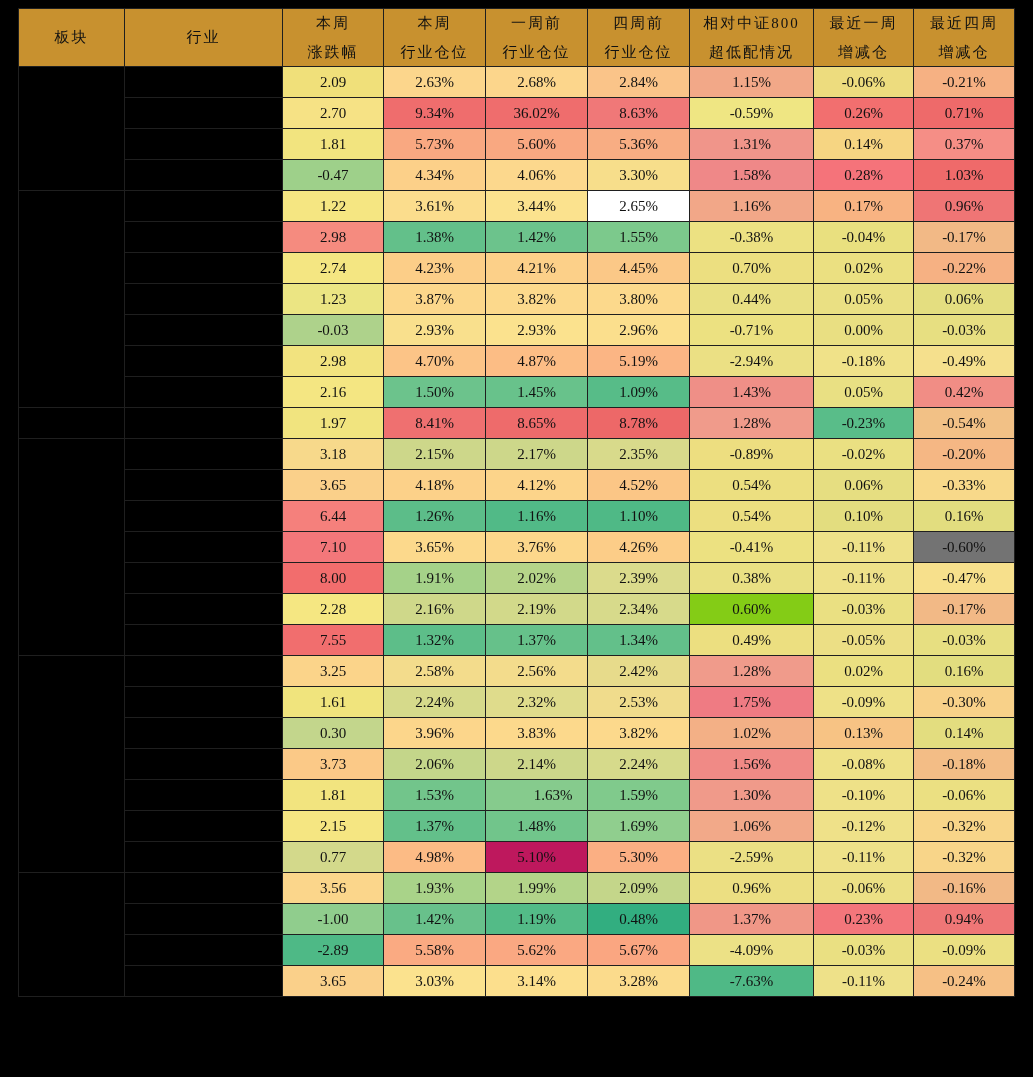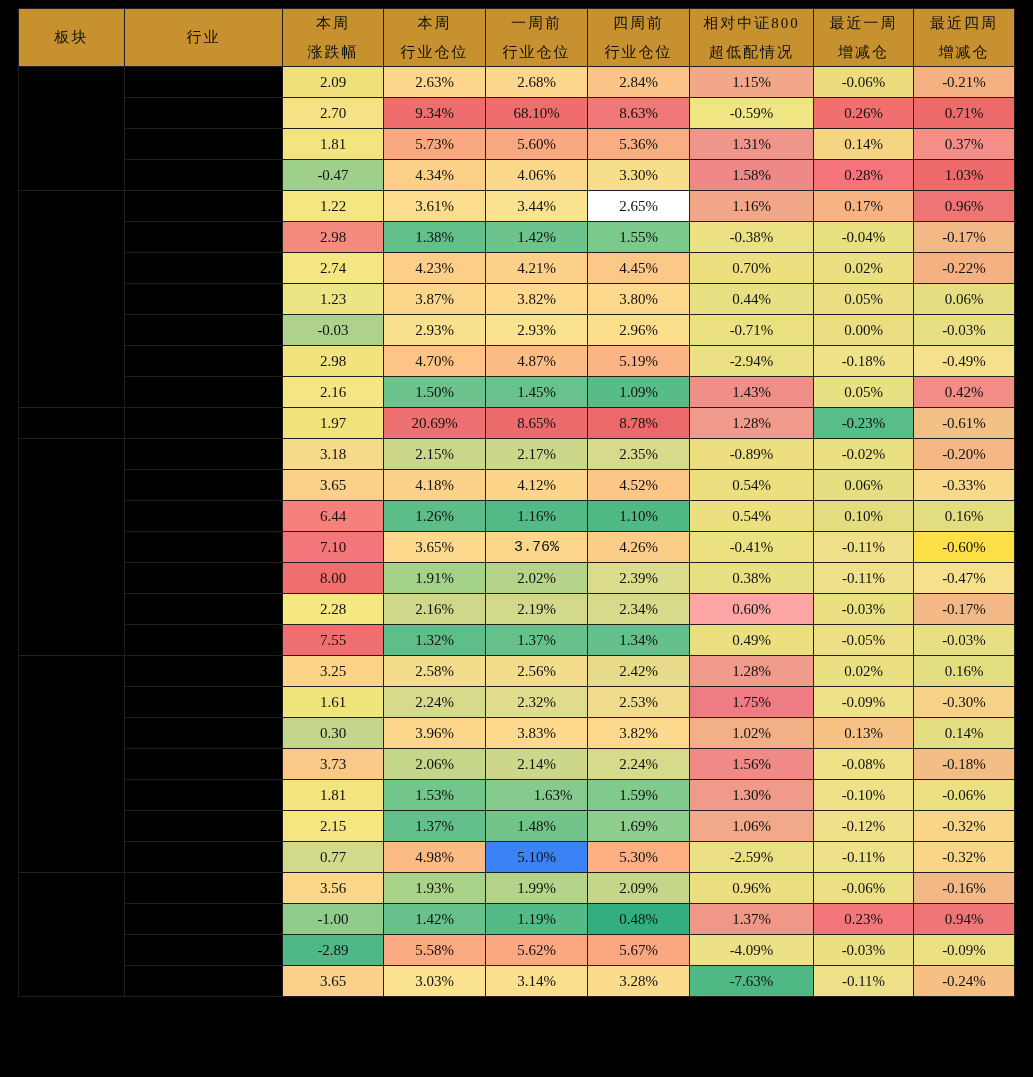--- a/index.html
+++ b/index.html
@@ -137,21 +137,21 @@
           <td class="num" style="background: rgb(252, 214, 140);">2.68%</td>
           <td class="num" style="background: rgb(250, 196, 137);">2.84%</td>
           <td class="num" style="background: rgb(242, 168, 136);">1.15%</td>
           <td class="num" style="background: rgb(237, 220, 126);">-0.06%</td>
           <td class="num" style="background: rgb(246, 177, 131);">-0.21%</td>
         </tr>
         <tr>
           <td class="industry"></td>
           <td class="num" style="background: rgb(246, 226, 133);">2.70</td>
           <td class="num" style="background: rgb(239, 109, 109);">9.34%</td>
-          <td class="num" style="background: rgb(239, 109, 109);">68.10%</td>
+          <td class="num" style="background: rgb(239, 109, 109);">36.02%</td>
           <td class="num" style="background: rgb(240, 120, 120);">8.63%</td>
           <td class="num" style="background: rgb(239, 230, 131);">-0.59%</td>
           <td class="num" style="background: rgb(242, 111, 111);">0.26%</td>
           <td class="num" style="background: rgb(238, 106, 106);">0.71%</td>
         </tr>
         <tr>
           <td class="industry"></td>
           <td class="num" style="background: rgb(242, 228, 127);">1.81</td>
           <td class="num" style="background: rgb(249, 168, 129);">5.73%</td>
           <td class="num" style="background: rgb(249, 168, 129);">5.60%</td>
@@ -238,26 +238,26 @@
           <td class="num" style="background: rgb(104, 194, 139);">1.45%</td>
           <td class="num" style="background: rgb(87, 188, 136);">1.09%</td>
           <td class="num" style="background: rgb(239, 143, 135);">1.43%</td>
           <td class="num" style="background: rgb(233, 224, 131);">0.05%</td>
           <td class="num" style="background: rgb(241, 141, 133);">0.42%</td>
         </tr>
         <tr>
           <td class="sector" rowspan="1"></td>
           <td class="industry"></td>
           <td class="num" style="background: rgb(241, 228, 127);">1.97</td>
-          <td class="num" style="background: rgb(239, 112, 112);">20.69%</td>
+          <td class="num" style="background: rgb(239, 112, 112);">8.41%</td>
           <td class="num" style="background: rgb(238, 107, 107);">8.65%</td>
           <td class="num" style="background: rgb(237, 104, 104);">8.78%</td>
           <td class="num" style="background: rgb(240, 155, 139);">1.28%</td>
           <td class="num" style="background: rgb(89, 189, 137);">-0.23%</td>
-          <td class="num" style="background: rgb(242, 193, 134);">-0.61%</td>
+          <td class="num" style="background: rgb(242, 193, 134);">-0.54%</td>
         </tr>
         <tr>
           <td class="sector" rowspan="7"></td>
           <td class="industry"></td>
           <td class="num" style="background: rgb(247, 217, 139);">3.18</td>
           <td class="num" style="background: rgb(205, 215, 138);">2.15%</td>
           <td class="num" style="background: rgb(205, 215, 138);">2.17%</td>
           <td class="num" style="background: rgb(216, 218, 139);">2.35%</td>
           <td class="num" style="background: rgb(237, 222, 128);">-0.89%</td>
           <td class="num" style="background: rgb(234, 224, 130);">-0.02%</td>
@@ -280,43 +280,43 @@
           <td class="num" style="background: rgb(81, 186, 135);">1.16%</td>
           <td class="num" style="background: rgb(79, 185, 134);">1.10%</td>
           <td class="num" style="background: rgb(236, 223, 128);">0.54%</td>
           <td class="num" style="background: rgb(227, 221, 127);">0.10%</td>
           <td class="num" style="background: rgb(226, 221, 127);">0.16%</td>
         </tr>
         <tr>
           <td class="industry"></td>
           <td class="num" style="background: rgb(243, 119, 122);">7.10</td>
           <td class="num" style="background: rgb(252, 217, 140);">3.65%</td>
-          <td class="num" style="background: rgb(252, 215, 139); font-family: Liberation Mono, monospace;">3.76%</td>
+          <td class="num" style="background: rgb(252, 215, 139);">3.76%</td>
           <td class="num" style="background: rgb(252, 205, 136);">4.26%</td>
           <td class="num" style="background: rgb(236, 225, 129);">-0.41%</td>
           <td class="num" style="background: rgb(238, 225, 137);">-0.11%</td>
-          <td class="num" style="background: #fde047;">-0.60%</td>
+          <td class="num" style="background: #737373;">-0.60%</td>
         </tr>
         <tr>
           <td class="industry"></td>
           <td class="num" style="background: rgb(242, 109, 109);">8.00</td>
           <td class="num" style="background: rgb(165, 210, 137);">1.91%</td>
           <td class="num" style="background: rgb(182, 212, 137);">2.02%</td>
           <td class="num" style="background: rgb(219, 219, 140);">2.39%</td>
           <td class="num" style="background: rgb(233, 224, 131);">0.38%</td>
           <td class="num" style="background: rgb(238, 225, 137);">-0.11%</td>
           <td class="num" style="background: rgb(247, 224, 140);">-0.47%</td>
         </tr>
         <tr>
           <td class="industry"></td>
           <td class="num" style="background: rgb(245, 231, 130);">2.28</td>
           <td class="num" style="background: rgb(207, 216, 138);">2.16%</td>
           <td class="num" style="background: rgb(210, 217, 138);">2.19%</td>
           <td class="num" style="background: rgb(215, 218, 139);">2.34%</td>
-          <td class="num" style="background: #fca5a5;">0.60%</td>
+          <td class="num" style="background: #84cc16;">0.60%</td>
           <td class="num" style="background: rgb(234, 224, 130);">-0.03%</td>
           <td class="num" style="background: rgb(242, 185, 134);">-0.17%</td>
         </tr>
         <tr>
           <td class="industry"></td>
           <td class="num" style="background: rgb(241, 110, 110);">7.55</td>
           <td class="num" style="background: rgb(93, 190, 137);">1.32%</td>
           <td class="num" style="background: rgb(102, 193, 138);">1.37%</td>
           <td class="num" style="background: rgb(99, 192, 138);">1.34%</td>
           <td class="num" style="background: rgb(236, 223, 128);">0.49%</td>
@@ -381,21 +381,21 @@
           <td class="num" style="background: rgb(113, 197, 139);">1.48%</td>
           <td class="num" style="background: rgb(144, 206, 142);">1.69%</td>
           <td class="num" style="background: rgb(242, 169, 137);">1.06%</td>
           <td class="num" style="background: rgb(239, 225, 137);">-0.12%</td>
           <td class="num" style="background: rgb(248, 213, 137);">-0.32%</td>
         </tr>
         <tr>
           <td class="industry"></td>
           <td class="num" style="background: rgb(211, 217, 139);">0.77</td>
           <td class="num" style="background: rgb(252, 187, 133);">4.98%</td>
-          <td class="num" style="background: #3b82f6;">5.10%</td>
+          <td class="num" style="background: #be185d;">5.10%</td>
           <td class="num" style="background: rgb(251, 175, 131);">5.30%</td>
           <td class="num" style="background: rgb(235, 224, 132);">-2.59%</td>
           <td class="num" style="background: rgb(238, 225, 137);">-0.11%</td>
           <td class="num" style="background: rgb(248, 213, 137);">-0.32%</td>
         </tr>
         <tr>
           <td class="sector" rowspan="4"></td>
           <td class="industry"></td>
           <td class="num" style="background: rgb(251, 214, 139);">3.56</td>
           <td class="num" style="background: rgb(169, 211, 137);">1.93%</td>

